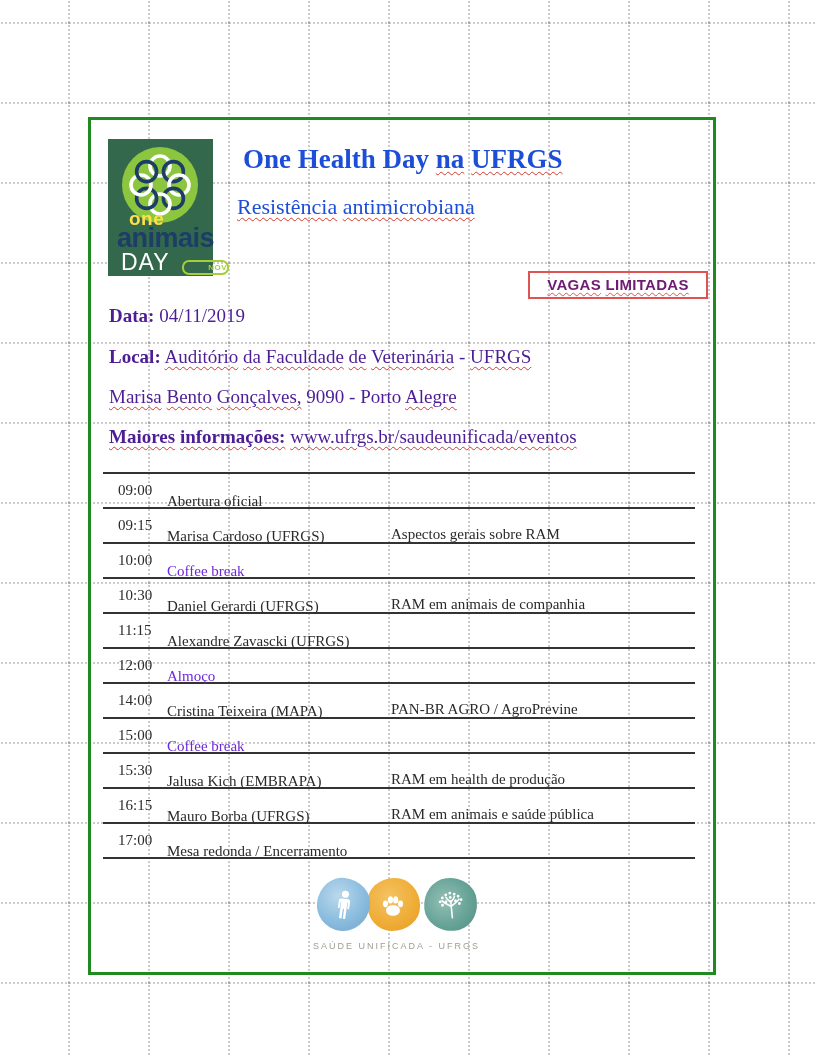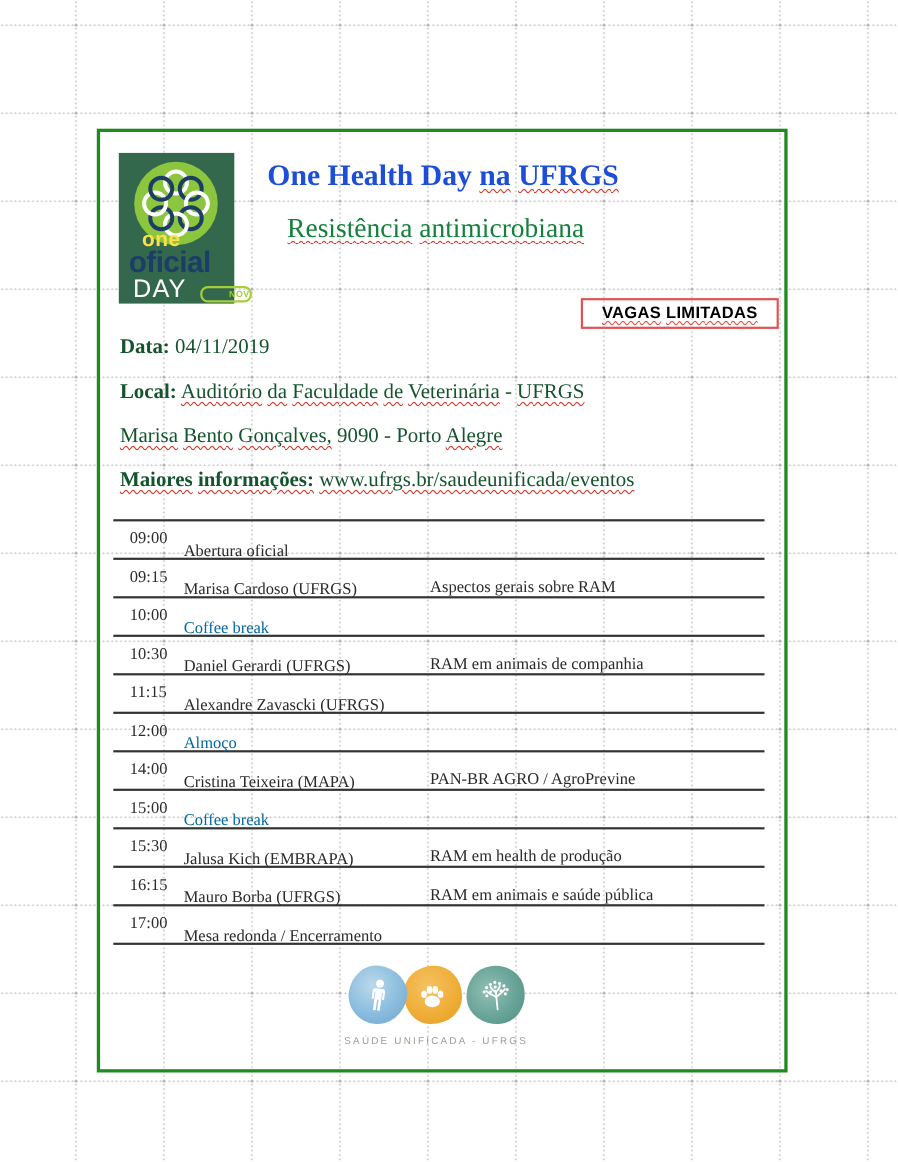--- a/index.html
+++ b/index.html
@@ -28,40 +28,40 @@
   .w-health { left:9px;  top:86px;  font-size:27px; color:#1c3e66; letter-spacing:-.5px; }
   .w-day    { left:13px; top:112px; font-size:23px; color:#ffffff; font-weight:500; letter-spacing:1px; }
   .nov-badge {
     position:absolute; left:74px; top:121px; width:47px; height:15px;
     border:2px solid #a6ce39; border-radius:7px; color:#a6ce39;
     font-family:"Liberation Sans",sans-serif; font-size:8px; font-weight:bold;
     text-align:right; line-height:11px; letter-spacing:.5px;
   }
   
   .title { position:absolute; left:152px; top:24px; font-size:27px; font-weight:bold; color:#1d4ed8; white-space:nowrap; }
-  .subtitle { position:absolute; left:170px; top:74px; font-size:25px; color:#15803d; white-space:nowrap; }
+  .subtitle { position:absolute; left:146px; top:74px; font-size:22px; color:#1d4ed8; white-space:nowrap; }
   .sq { text-decoration-line:underline; text-decoration-style:wavy; text-decoration-color:#d23b2f; text-decoration-thickness:1px; text-underline-offset:3px; }
   .b  { font-weight:bold; }
   .vagas {
     position:absolute; left:437px; top:151px; width:180px; height:28px;
     border:2px solid #e05353; text-align:center; line-height:24px;
     font-family:"Liberation Sans",sans-serif; font-size:15px; font-weight:bold;
-    color:#000000; letter-spacing:.3px; white-space:nowrap;
+    color:#701a75; letter-spacing:.3px; white-space:nowrap;
   }
   .vagas .sq { text-decoration-color:#e05353; text-underline-offset:2px; }
   
-  .info-line { position:absolute; left:18px; font-size:19px; color:#14532d; white-space:nowrap; }
+  .info-line { position:absolute; left:18px; font-size:19px; color:#4c1d95; white-space:nowrap; }
   .il-0 { top:185px; } .il-1 { top:226px; } .il-2 { top:266px; } .il-3 { top:306px; }
   
   .schedule { position:absolute; left:12px; top:352px; width:592px; border-bottom:2px solid #333333; }
   .s-row { display:flex; align-items:center; height:35px; border-top:2px solid #333333; font-size:15px; color:#2a2a2a; }
   .t-time { width:64px; padding-left:15px; flex:none; }
   .t-speaker { width:224px; flex:none;margin-top:22px; }
   .t-topic { flex:1;margin-top:18px; }
-  .s-row.special .t-speaker { color:#0369a1; }
+  .s-row.special .t-speaker { color:#6d28d9; }
   
   .footer-logos { position:absolute; left:-11px; right:0; top:758px; display:flex; justify-content:center; align-items:center; }
   .blob { width:53px; height:53px; display:flex; align-items:center; justify-content:center; flex:none; }
   .blob svg { width:34px; height:34px; }
   .blob-person { background:radial-gradient(circle at 38% 35%, #bcd8ec, #8fc0e0 48%, #7fb2d6 72%, #aacee7 100%); border-radius:46% 54% 50% 50% / 52% 46% 54% 48%; transform:rotate(8deg); }
   .blob-paw    { background:radial-gradient(circle at 42% 36%, #f5c264, #efae38 55%, #e7a128 88%); border-radius:52% 48% 54% 46% / 48% 52% 46% 54%; margin-left:-3px; }
   .blob-tree   { background:radial-gradient(circle at 40% 42%, #93c0b4, #68a398 55%, #579286 90%); border-radius:48% 52% 46% 54% / 54% 46% 52% 48%; margin-left:4px; transform:rotate(-6deg); }
   .blob svg * { transform:none; }
   .footer-caption {
     position:absolute; left:-11px; right:0; top:821px; text-align:center;
@@ -83,21 +83,21 @@
           <circle cx="57" cy="38" r="10" stroke="#ffffff"></circle>
           <circle cx="51.4" cy="51.4" r="10" stroke="#1c3e66"></circle>
           <circle cx="38" cy="57" r="10" stroke="#ffffff"></circle>
           <circle cx="24.6" cy="51.4" r="10" stroke="#1c3e66"></circle>
           <circle cx="19" cy="38" r="10" stroke="#ffffff"></circle>
           <circle cx="24.6" cy="24.6" r="10" stroke="#1c3e66"></circle>
         </g>
       </svg>
     </div>
     <div class="logo-word w-one">one</div>
-    <div class="logo-word w-health">oficial</div>
+    <div class="logo-word w-health">animais</div>
     <div class="logo-word w-day">DAY</div>
     <div class="nov-badge">NOV</div>
   </div>
 
   <div class="title"><span>One Health Day </span><span class="sq">na</span><span> </span><span class="sq">UFRGS</span></div>
   <div class="subtitle"><span class="sq">Resistência</span><span> </span><span class="sq">antimicrobiana</span></div>
 
   <div class="vagas"><span class="sq">VAGAS</span><span> </span><span class="sq">LIMITADAS</span></div>
 
   <div class="info-line il-0"><span class="b">Data:</span><span> 04/11/2019</span></div>

